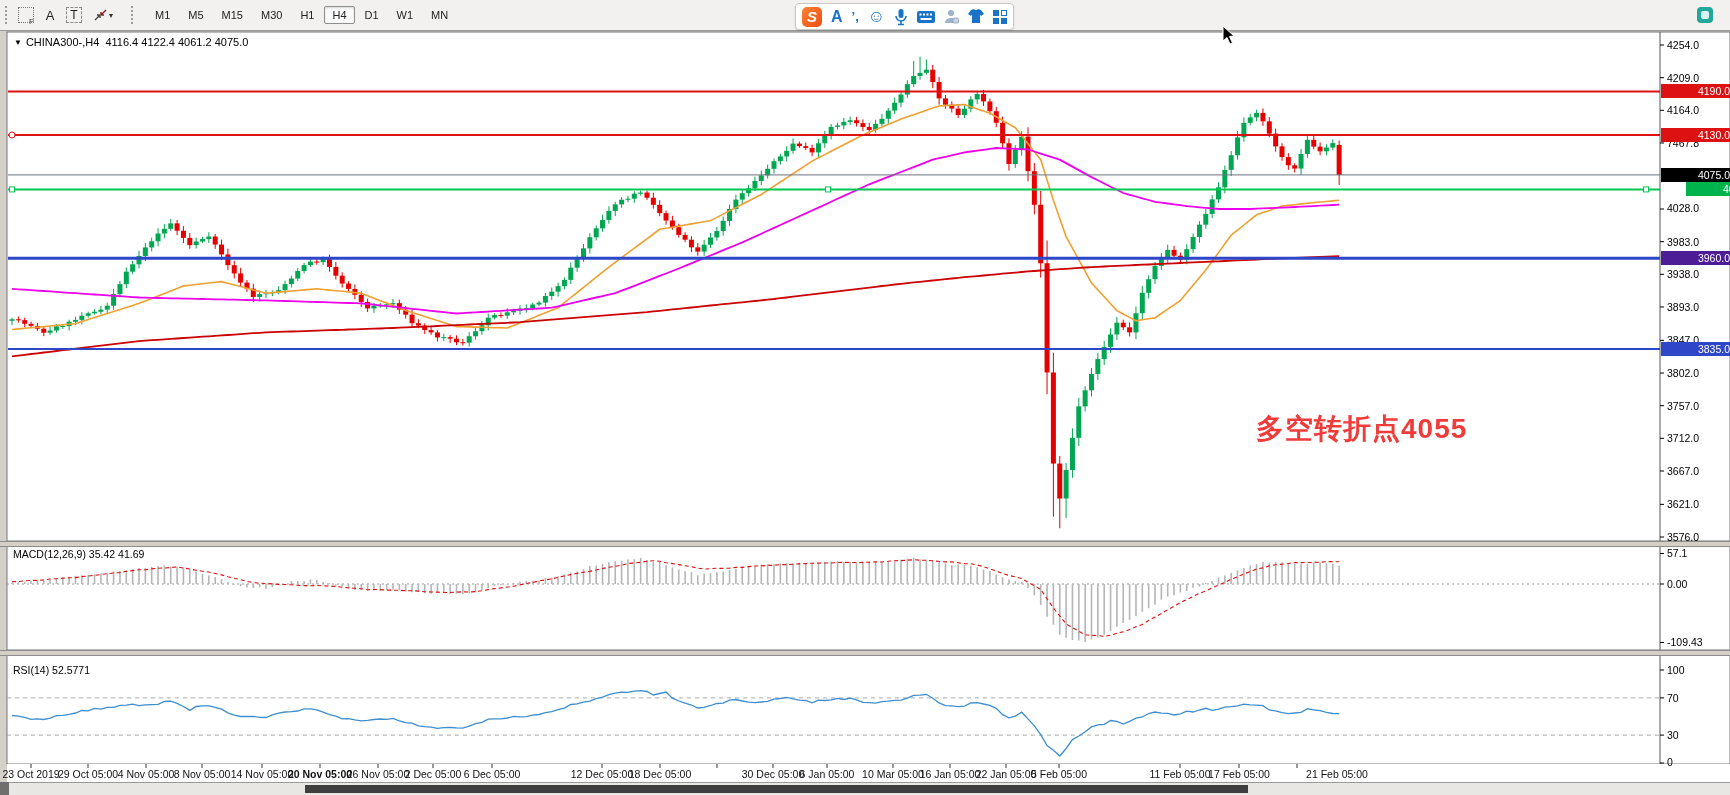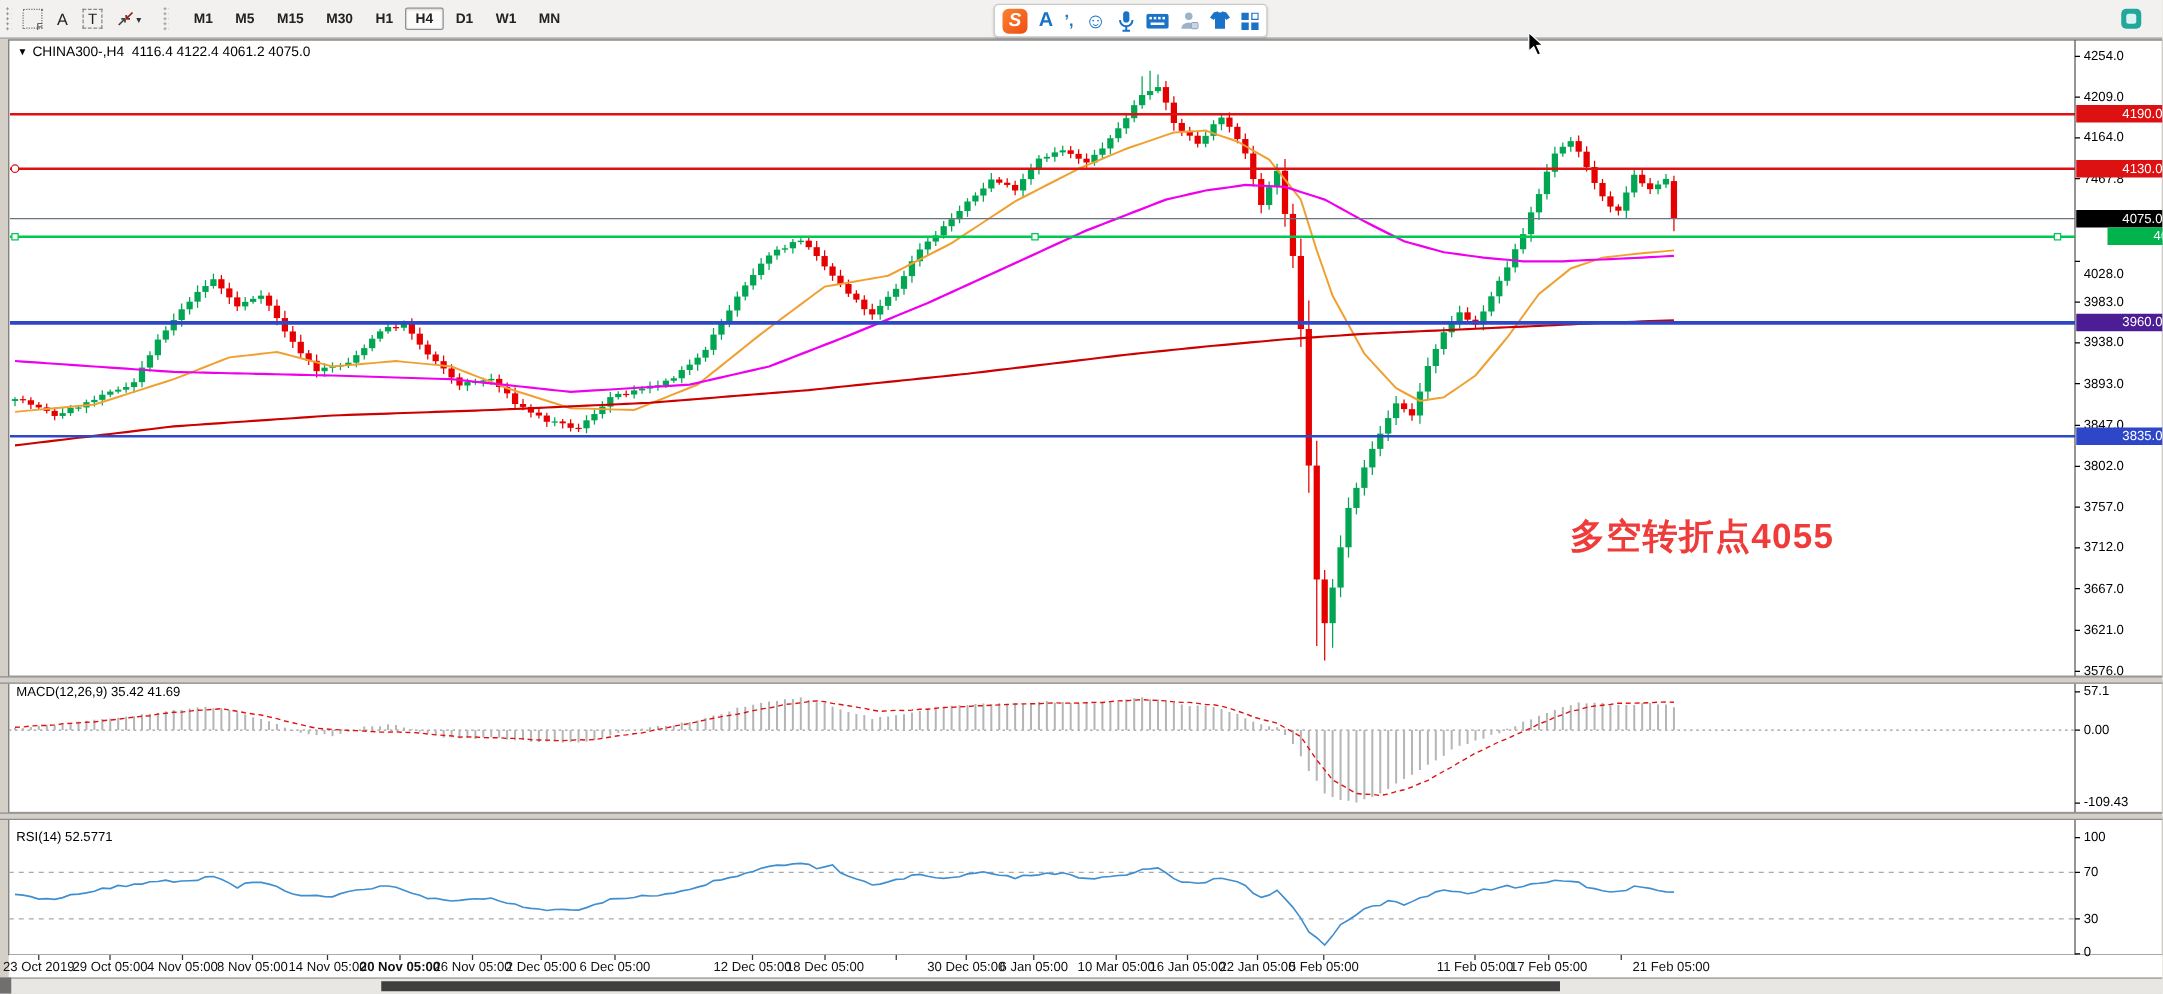--- a/index.html
+++ b/index.html
@@ -4,21 +4,21 @@
 <style>
   html,body{margin:0;padding:0;}
   body{width:1730px;height:795px;background:#d4d0c8;font-family:"Liberation Sans",sans-serif;overflow:hidden;position:relative;}
   #topbar{position:absolute;left:0;top:0;width:1730px;height:30px;background:#f2f1ef;border-bottom:1px solid #9a9a9a;display:flex;align-items:center;}
   .grip{width:5px;height:20px;margin:0 5px 0 4px;background-image:radial-gradient(#9a9a9a 35%,transparent 40%);background-size:4px 4px;}
   .tool{width:24px;height:22px;display:flex;align-items:center;justify-content:center;color:#222;font-size:13px;cursor:default;}
   #tool-grid{width:18px;height:14px;border:1px dotted #777;position:relative;margin:0 4px;}
   #tool-grid span{position:absolute;right:-1px;bottom:-4px;font-size:8px;color:#333;background:transparent;}
   #tool-text-box{border:1px dashed #888;padding:0 3px;font-size:12px;line-height:14px;}
   .caret{font-size:8px;color:#333;margin-left:1px;}
-  #tfbar{display:flex;align-items:center;margin-left:6px;font-weight:bold;}
+  #tfbar{display:flex;align-items:center;margin-left:6px;}
   .tfbtn{padding:2px 7px;font-size:11px;color:#222;border:1px solid transparent;margin:0 1px;border-radius:2px;}
   .tfbtn.sel{background:#fbfbfb;border:1px solid #8f8f8f;box-shadow:inset 0 1px 2px rgba(0,0,0,.15);}
   #ime{position:absolute;left:795px;top:3px;height:25px;background:#fff;border:1px solid #c9c9c9;border-radius:4px;display:flex;align-items:center;padding:0 6px;gap:9px;box-shadow:0 1px 2px rgba(0,0,0,.12);}
   .imeicon{display:flex;align-items:center;justify-content:center;height:20px;}
   #sogou-logo{width:20px;height:20px;border-radius:5px;background:linear-gradient(135deg,#fb8332,#ef4d12);color:#fff;font-weight:bold;font-style:italic;font-size:15px;display:flex;align-items:center;justify-content:center;}
   .ime-blue{color:#1a73c7;font-weight:bold;font-size:16px;}
   #tray-icon{position:absolute;left:1697px;top:7px;width:16px;height:16px;border-radius:4px;background:#23a79b;}
   #tray-icon i{position:absolute;left:4px;top:4px;width:8px;height:8px;border-radius:2px;background:#d9f5f2;display:block;}
   #chartsvg{position:absolute;left:0;top:0;}
   #chart-title{position:absolute;left:14px;top:36px;font-size:11px;color:#000;}
@@ -837,21 +837,21 @@
 <div id="annotation" style="left: 1256px; top: 410px; color: rgb(240, 59, 59); font-size: 28px;">多空转折点4055</div>
 
 <div id="splitter1" class="splitter" style="top:541px;height:4px;"></div>
 <div id="splitter2" class="splitter" style="top:650px;height:4px;"></div>
 
 <div id="labels">
     <div class="ytick" style="top: 45px;">4254.0</div>
     <div class="ytick" style="top: 77.6565px;">4209.0</div>
     <div class="ytick" style="top: 110.313px;">4164.0</div>
     <div class="ytick" style="top: 142.969px;">7467.8</div>
-    <div class="ytick" style="top: 219px;">4028.0</div>
+    <div class="ytick" style="top: 208px;">4028.0</div>
     <div class="ytick" style="top: 241.665px;">3983.0</div>
     <div class="ytick" style="top: 274.321px;">3938.0</div>
     <div class="ytick" style="top: 306.978px;">3893.0</div>
     <div class="ytick" style="top: 340.36px;">3847.0</div>
     <div class="ytick" style="top: 373.016px;">3802.0</div>
     <div class="ytick" style="top: 405.673px;">3757.0</div>
     <div class="ytick" style="top: 438.329px;">3712.0</div>
     <div class="ytick" style="top: 470.986px;">3667.0</div>
     <div class="ytick" style="top: 504.368px;">3621.0</div>
     <div class="ytick" style="top: 537.025px;">3576.0</div>

